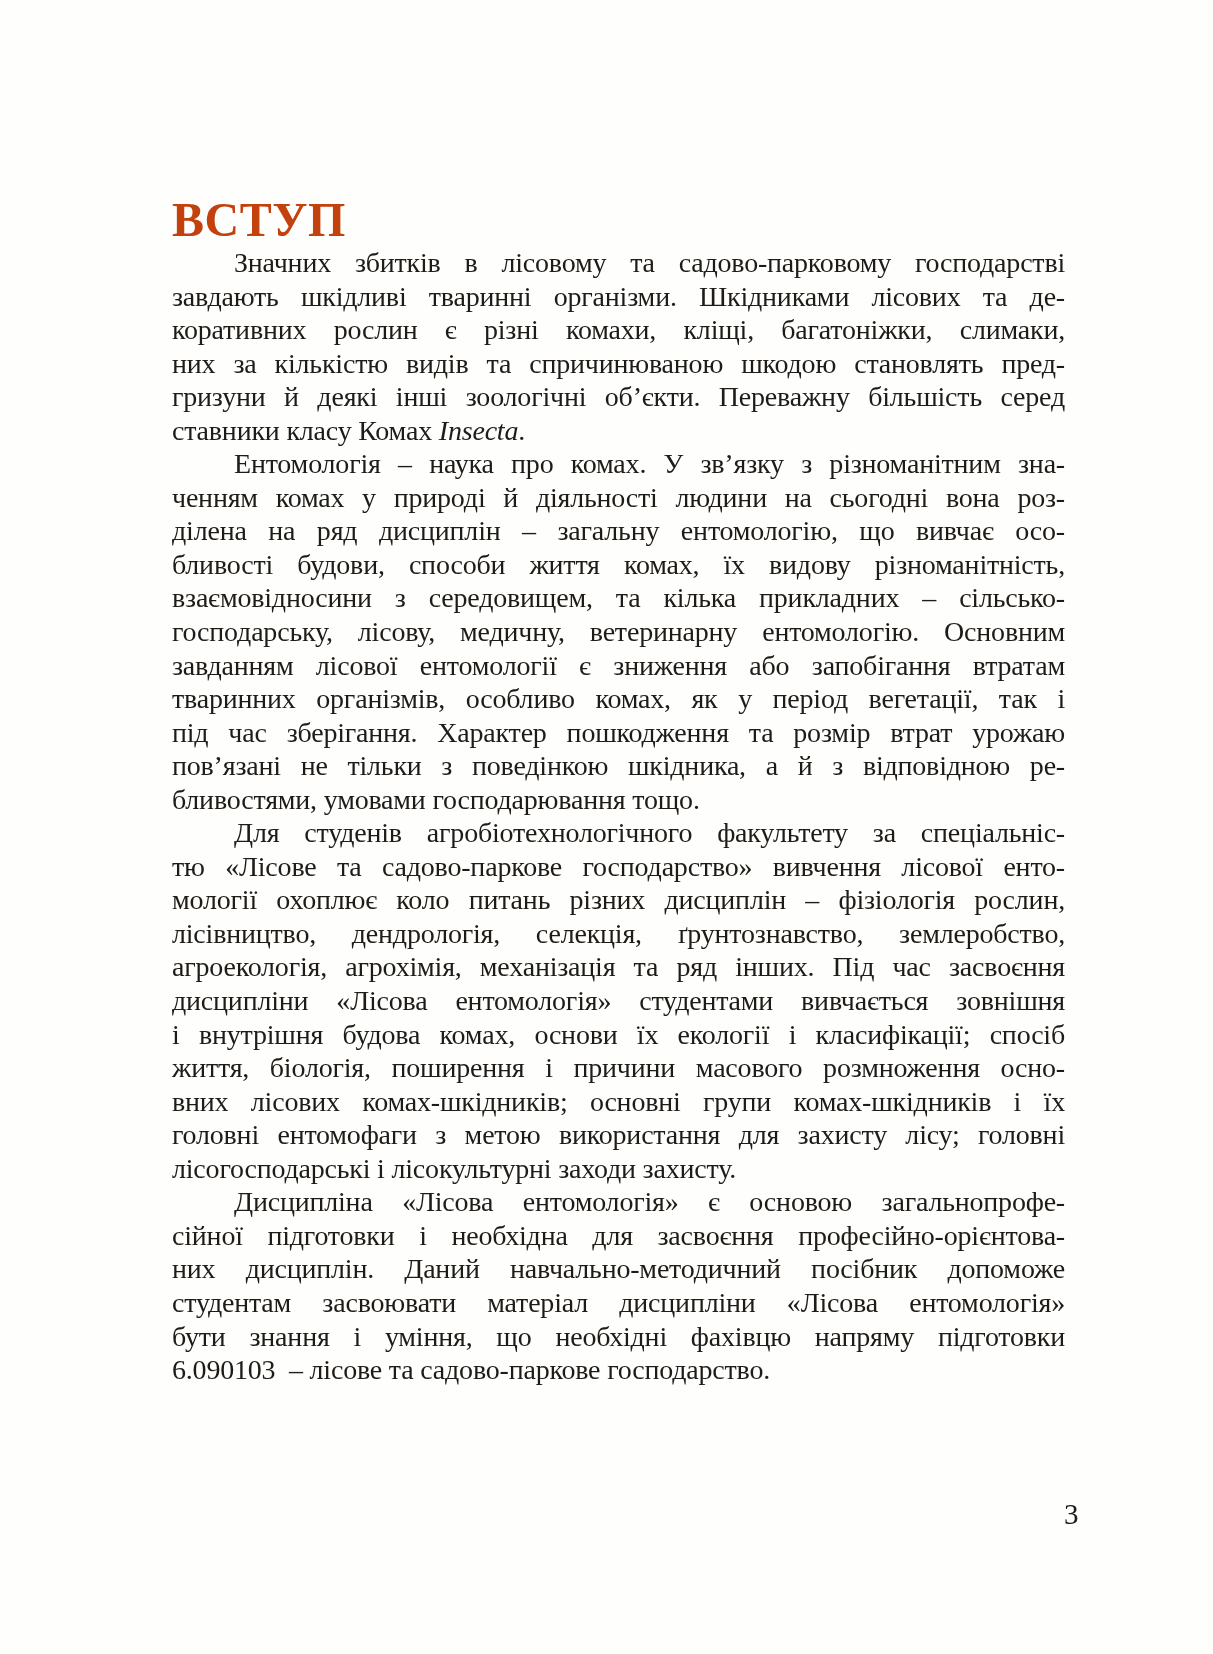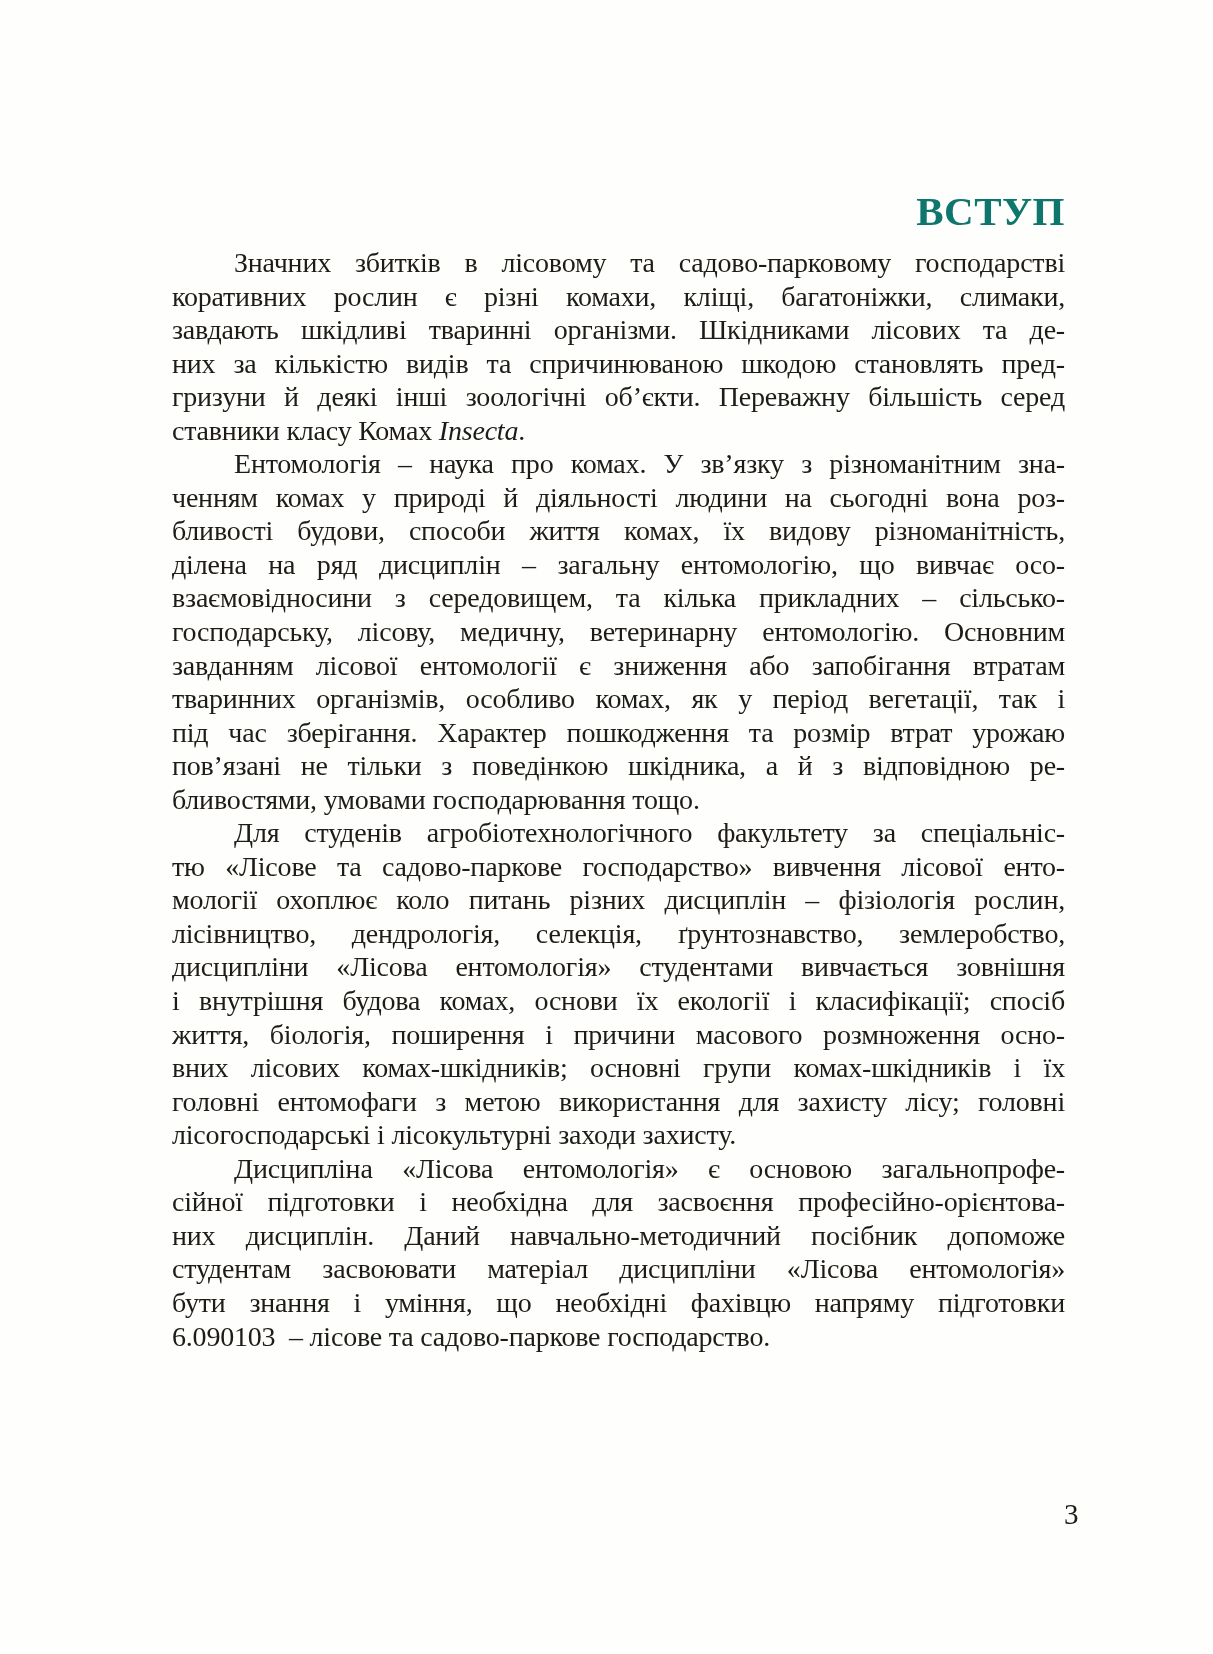--- a/index.html
+++ b/index.html
@@ -13,25 +13,25 @@
     font-family: "Liberation Serif", "DejaVu Serif", serif;
     color: #1f1c17;
     overflow: hidden;
   }
 
   .title {
     position: absolute;
     top: 160px;
     left: 172px;
     width: 893px;
-    text-align: right;
-    font-size: 41px;
+    text-align: left;
+    font-size: 48px;
     font-weight: 700;
     letter-spacing: 0.5px;
-    color: #0f766e;
+    color: #c2410c;
   }
 
   .content {
     position: absolute;
     top: 246px;
     left: 172px;
     width: 893px;
     font-size: 28px;
     letter-spacing: -0.2px;
   }
@@ -62,44 +62,45 @@
   }
 </style>
 </head>
 <body>
 
 <div class="page">
   <h1 class="title">ВСТУП</h1>
   <div class="content">
       <div class="paragraph">
         <div class="line indent"><span>Значних збитків в лісовому та садово-парковому господарстві</span></div>
+        <div class="line"><span>завдають шкідливі тваринні організми. Шкідниками лісових та де-</span></div>
         <div class="line"><span>коративних рослин є різні комахи, кліщі, багатоніжки, слимаки,</span></div>
-        <div class="line"><span>завдають шкідливі тваринні організми. Шкідниками лісових та де-</span></div>
         <div class="line"><span>них за кількістю видів та спричинюваною шкодою становлять пред-</span></div>
         <div class="line"><span>гризуни й деякі інші зоологічні об’єкти. Переважну більшість серед</span></div>
         <div class="line no-justify"><span>ставники класу Комах </span><span class="italic">Insecta</span><span>.</span></div>
       </div>
       <div class="paragraph">
         <div class="line indent"><span>Ентомологія – наука про комах. У зв’язку з різноманітним зна-</span></div>
         <div class="line"><span>ченням комах у природі й діяльності людини на сьогодні вона роз-</span></div>
+        <div class="line"><span>ділена на ряд дисциплін – загальну ентомологію, що вивчає осо-</span></div>
         <div class="line"><span>бливості будови, способи життя комах, їх видову різноманітність,</span></div>
-        <div class="line"><span>ділена на ряд дисциплін – загальну ентомологію, що вивчає осо-</span></div>
         <div class="line"><span>взаємовідносини з середовищем, та кілька прикладних – сільсько-</span></div>
         <div class="line"><span>господарську, лісову, медичну, ветеринарну ентомологію. Основним</span></div>
         <div class="line"><span>завданням лісової ентомології є зниження або запобігання втратам</span></div>
         <div class="line"><span>тваринних організмів, особливо комах, як у період вегетації, так і</span></div>
         <div class="line"><span>під час зберігання. Характер пошкодження та розмір втрат урожаю</span></div>
         <div class="line"><span>пов’язані не тільки з поведінкою шкідника, а й з відповідною ре-</span></div>
         <div class="line no-justify"><span>бливостями, умовами господарювання тощо.</span></div>
       </div>
       <div class="paragraph">
         <div class="line indent"><span>Для студенів агробіотехнологічного факультету за спеціальніс-</span></div>
         <div class="line"><span>тю «Лісове та садово-паркове господарство» вивчення лісової енто-</span></div>
         <div class="line"><span>мології охоплює коло питань різних дисциплін – фізіологія рослин,</span></div>
         <div class="line"><span>лісівництво, дендрологія, селекція, ґрунтознавство, землеробство,</span></div>
+        <div class="line"><span>агроекологія, агрохімія, механізація та ряд інших. Під час засвоєння</span></div>
         <div class="line"><span>дисципліни «Лісова ентомологія» студентами вивчається зовнішня</span></div>
         <div class="line"><span>і внутрішня будова комах, основи їх екології і класифікації; спосіб</span></div>
         <div class="line"><span>життя, біологія, поширення і причини масового розмноження осно-</span></div>
         <div class="line"><span>вних лісових комах-шкідників; основні групи комах-шкідників і їх</span></div>
         <div class="line"><span>головні ентомофаги з метою використання для захисту лісу; головні</span></div>
         <div class="line no-justify"><span>лісогосподарські і лісокультурні заходи захисту.</span></div>
       </div>
       <div class="paragraph">
         <div class="line indent"><span>Дисципліна «Лісова ентомологія» є основою загальнопрофе-</span></div>
         <div class="line"><span>сійної підготовки і необхідна для засвоєння професійно-орієнтова-</span></div>

